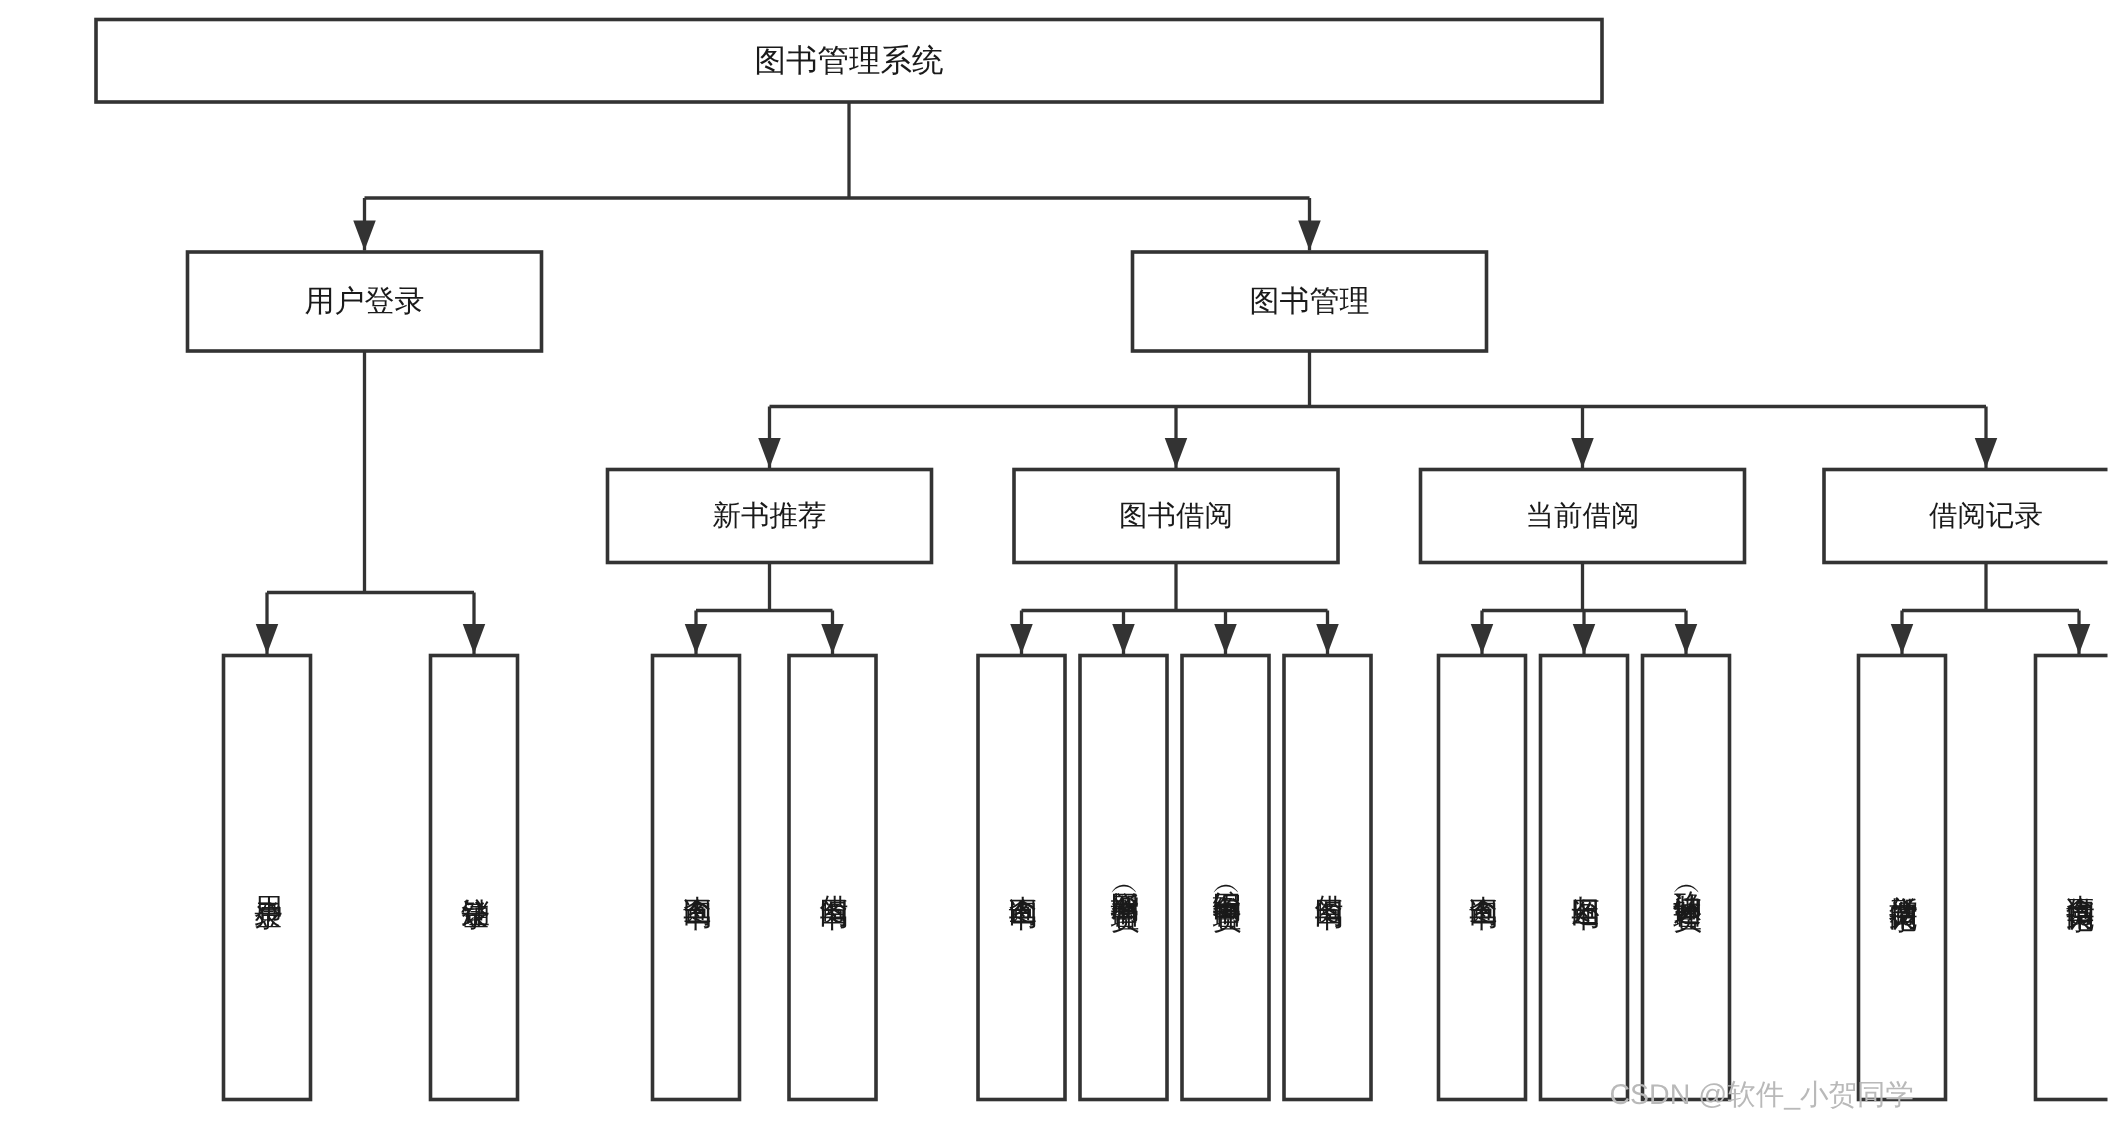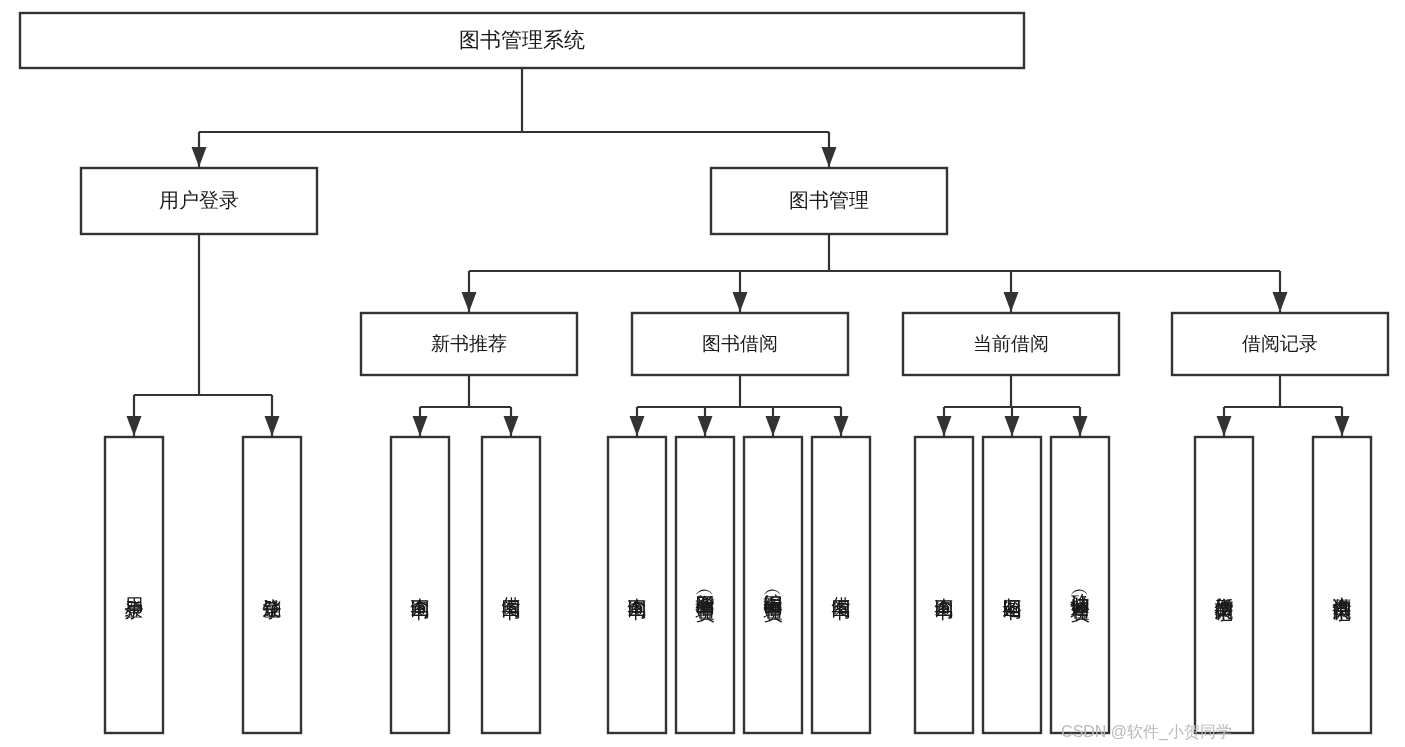--- a/index.html
+++ b/index.html
@@ -12,20 +12,21 @@
     width: 1405px;
     height: 747px;
     font-family: "Liberation Sans", "DejaVu Sans", sans-serif;
     overflow: hidden;
     position: relative;
   }
   #diagram-root {
     position: relative;
     width: 1240px;
     height: 747px;
+    margin-left: 44px;
   }
   svg.diagram-canvas {
     position: absolute;
     left: 0;
     top: 0;
     width: 1405px;
     height: 747px;
   }
   .node-box {
     fill: #ffffff;
@@ -63,21 +64,21 @@
   }
   .arrow-head {
     fill: #333333;
     stroke: none;
   }
   #watermark {
     position: absolute;
     right: 8px;
     bottom: 4px;
     font-family: "Liberation Sans", "DejaVu Sans", sans-serif;
-    font-size: 16px;
+    font-size: 19px;
     color: #b9b9b9;
     white-space: nowrap;
     pointer-events: none;
   }
 </style>
 </head>
 <body>
 
 <div id="diagram-root">
   <svg class="diagram-canvas" viewBox="0 0 1405 747">

